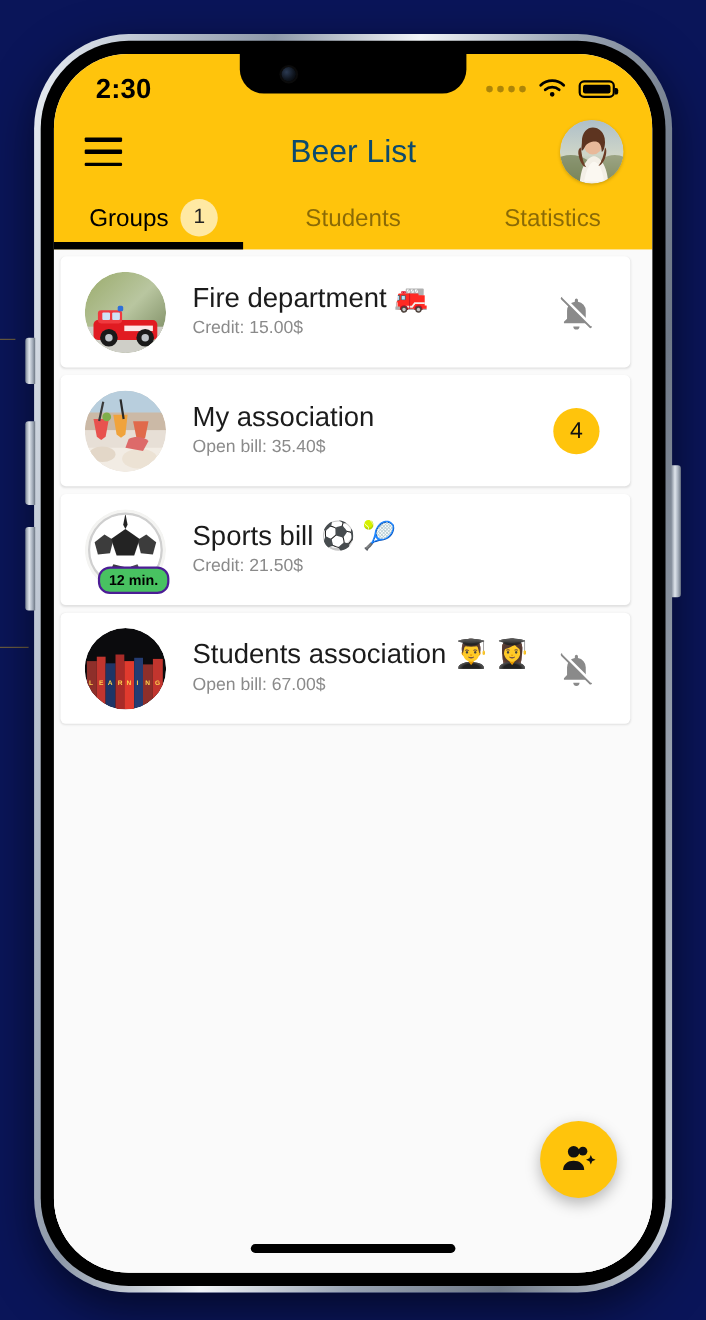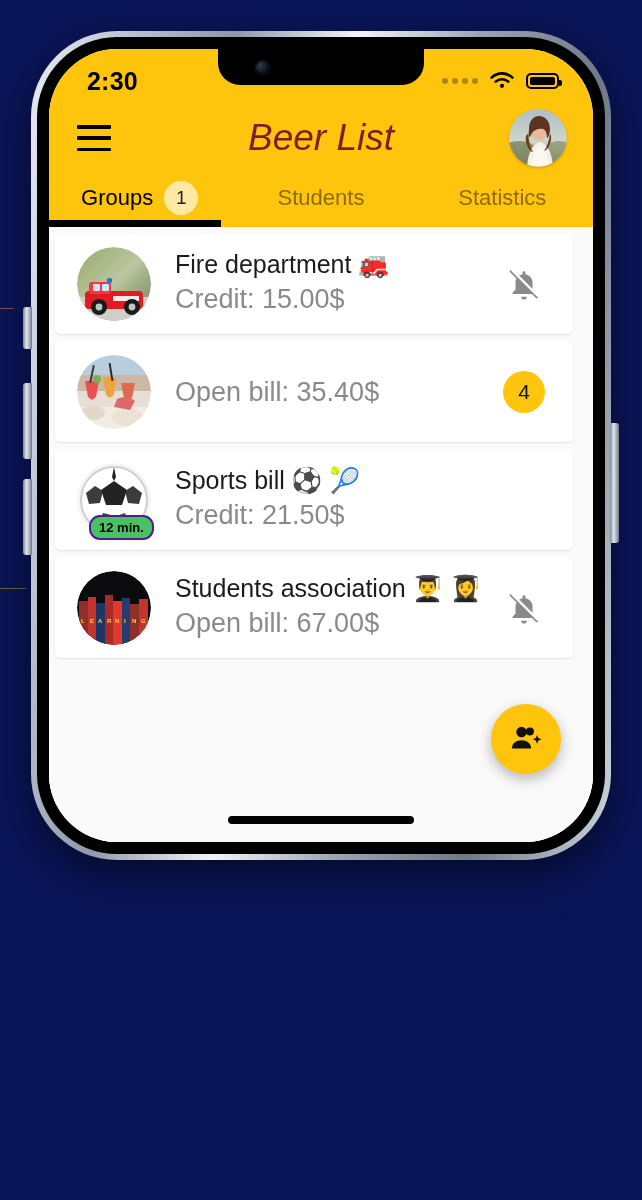--- a/index.html
+++ b/index.html
@@ -31,21 +31,21 @@
   }
   .guide-line.g1 { top: 308px; }
   .guide-line.g2 { top: 588px; left: 0; width: 26px; }
 
   
   .phone {
     position: absolute;
     left: 31px;
     top: 31px;
     width: 580px;
-    height: 829px;
+    height: 1144px;
     border-radius: 86px;
     background: linear-gradient(100deg,#e9edf2 0%,#b9c2cf 14%,#8d98a8 28%,#f2f5f8 45%,#9aa5b4 62%,#6e7886 80%,#cdd5df 100%);
     padding: 6px;
     box-shadow: 0 14px 42px rgba(0,0,0,.55);
   }
   .phone-inner {
     position: relative;
     width: 100%;
     height: 100%;
     border-radius: 80px;
@@ -148,25 +148,24 @@
   .hamburger {
     width: 34px; height: 26px;
     display: flex; flex-direction: column; justify-content: space-between;
     cursor: pointer;
   }
   .hamburger span { display: block; height: 3.5px; background: #000; border-radius: 1px; }
   .nav-title {
     position: absolute;
     left: 0; right: 0;
     text-align: center;
-    font-size: 37px;
-    color: #7f1d1d;
+    font-size: 29px;
+    color: #0c4a6e;
     font-weight: 400;
     pointer-events: none;
-    font-style: italic;
   }
   .avatar-header {
     margin-left: auto;
     width: 58px; height: 58px;
     border-radius: 50%;
     overflow: hidden;
     flex: 0 0 auto;
     box-shadow: 0 1px 3px rgba(0,0,0,.2);
   }
 
@@ -244,21 +243,21 @@
   }
 
   .card-text { flex: 1; min-width: 0; padding-left: 24px; }
   .card-title {
     font-size: 25px;
     color: #1b1b1b;
     line-height: 1.18;
     white-space: nowrap;
   }
   .card-sub {
-    font-size: 27px;
+    font-size: 16px;
     color: #8a8a8a;
     line-height: 1.35;
     margin-top: 2px;
     white-space: nowrap;
   }
 
   .trail { width: 46px; display: flex; align-items: center; justify-content: center; flex: 0 0 auto; }
   .count-badge {
     width: 42px; height: 42px; border-radius: 50%;
     background: #FFC40C;
@@ -463,20 +462,21 @@
                         <circle cx="20" cy="24" r="4" fill="#7fae4a"></circle>
                         <path d="M0 52h74v22H0z" fill="#f2ece4"></path>
                         <ellipse cx="16" cy="58" rx="12" ry="7" fill="#e3d7c8"></ellipse>
                         <ellipse cx="50" cy="62" rx="16" ry="9" fill="#ece2d4"></ellipse>
                         <path d="M40 44c6-3 14-2 18 2l-5 9-16-3z" fill="#dd6a6a"></path>
                       </g>
                     </svg>
                   </div>
                 </div>
                 <div class="card-text">
+                  <div class="card-title">My association</div>
                   <div class="card-sub">Open bill: 35.40$</div>
                 </div>
                 <div class="trail">
                   <div class="count-badge">4</div>
                 </div>
               </div>
 
               <div class="card">
                 <div class="av-wrap">
                   <div class="av">

